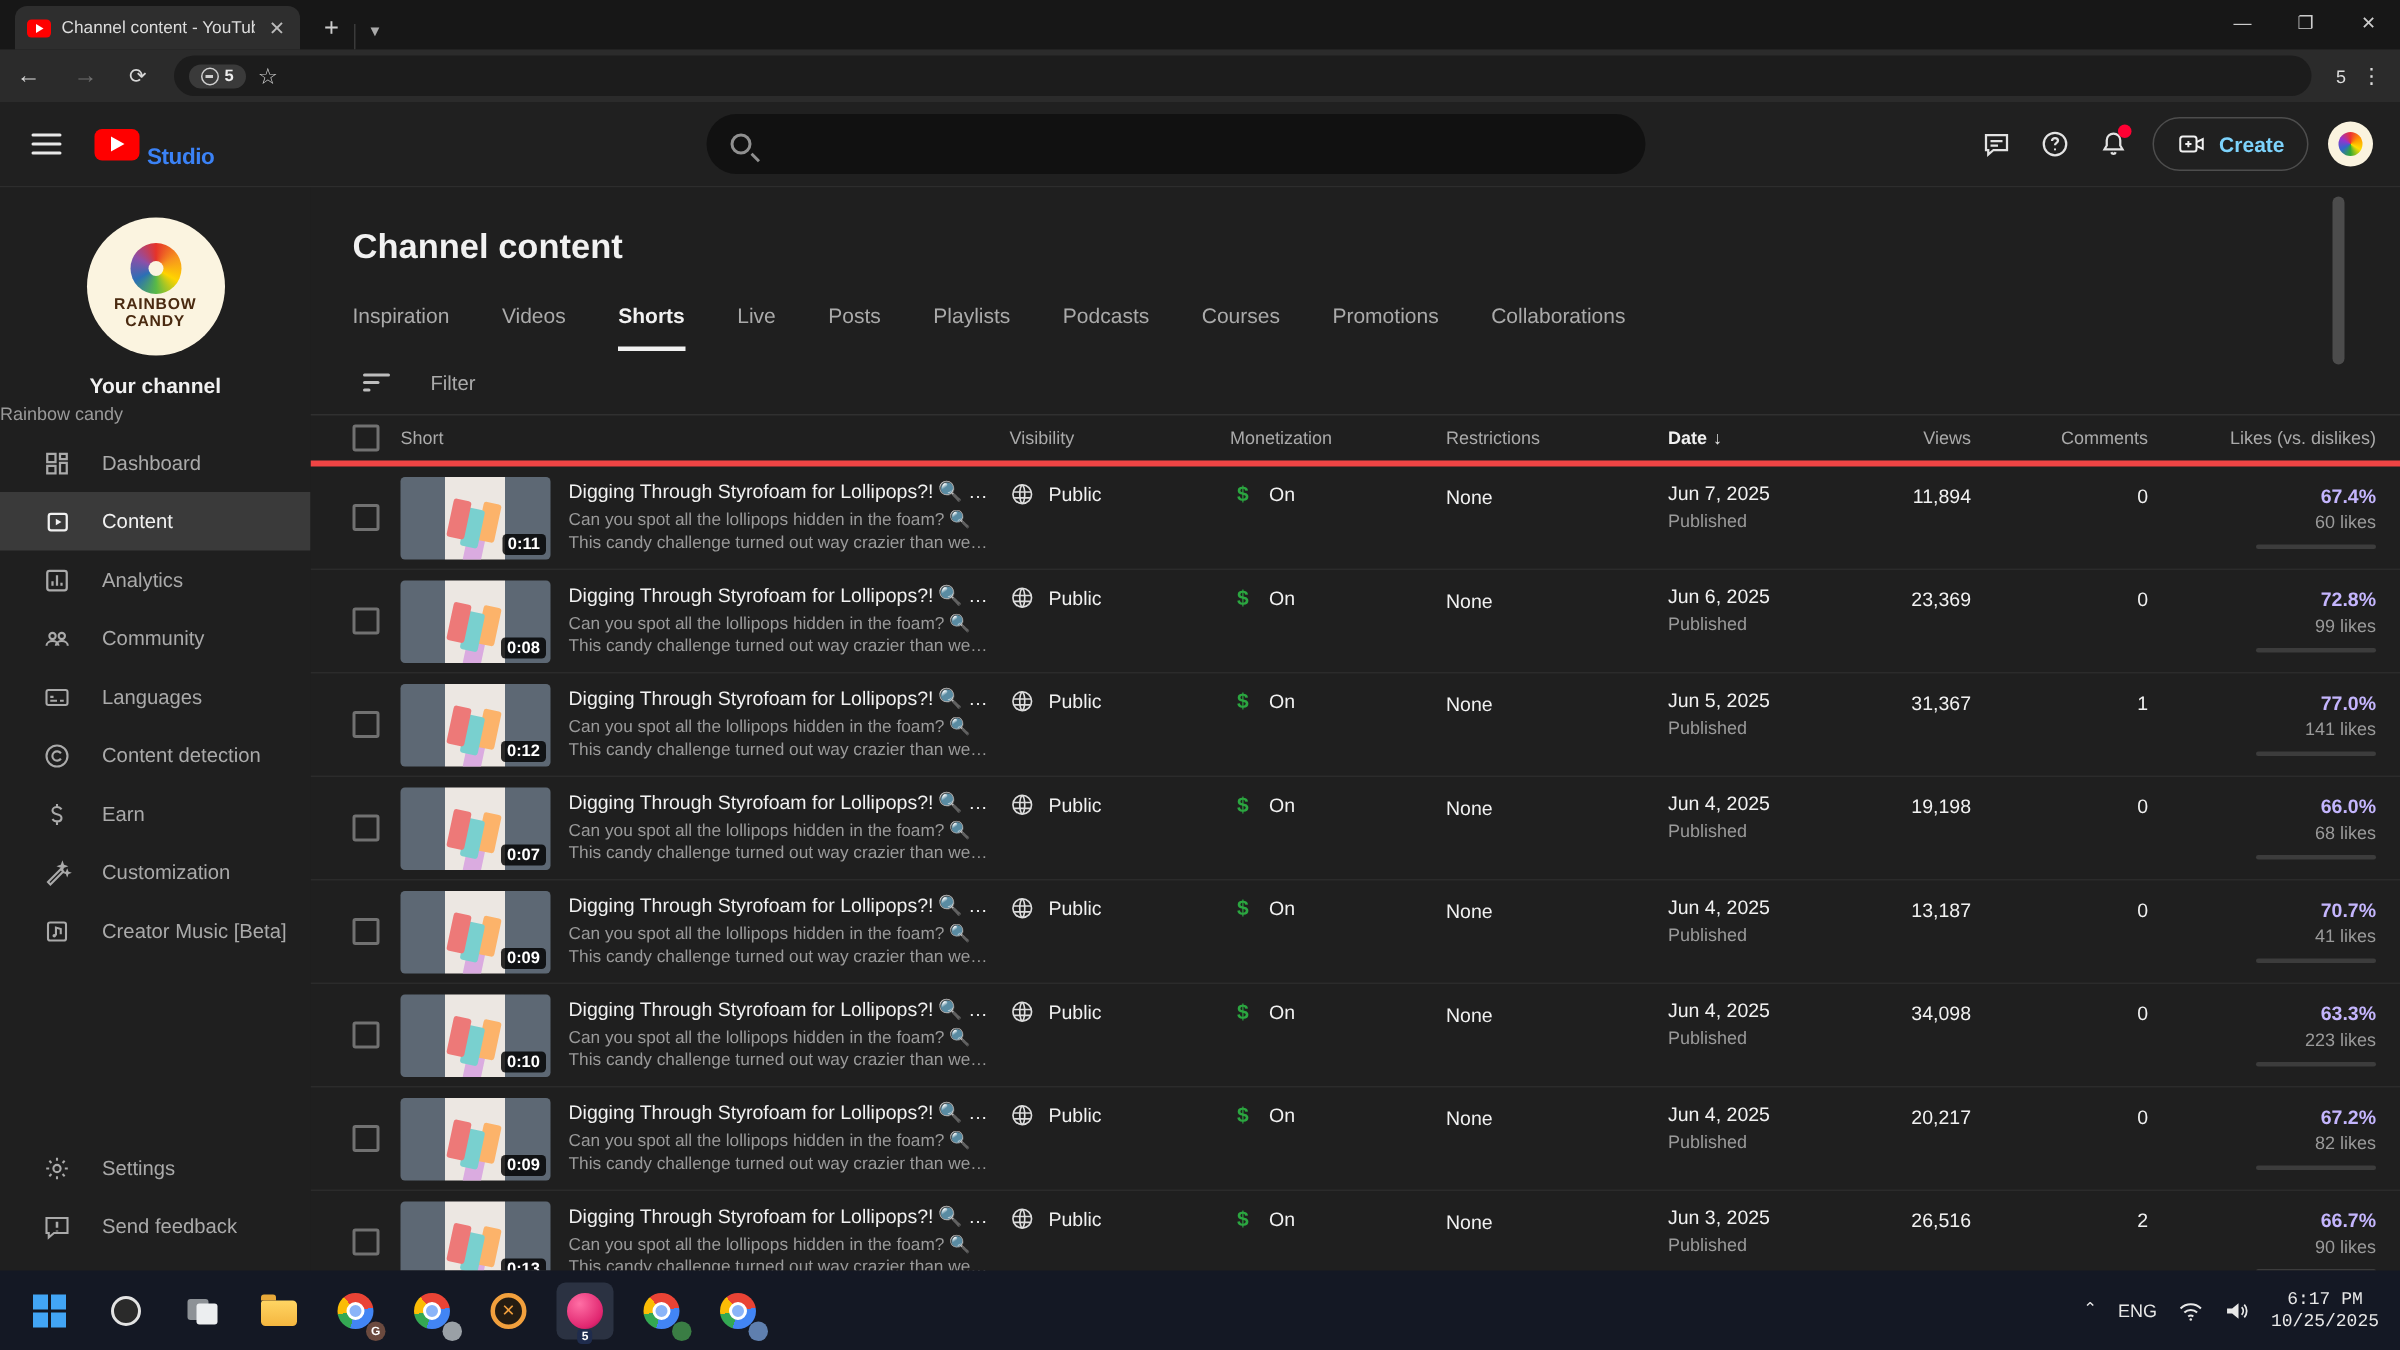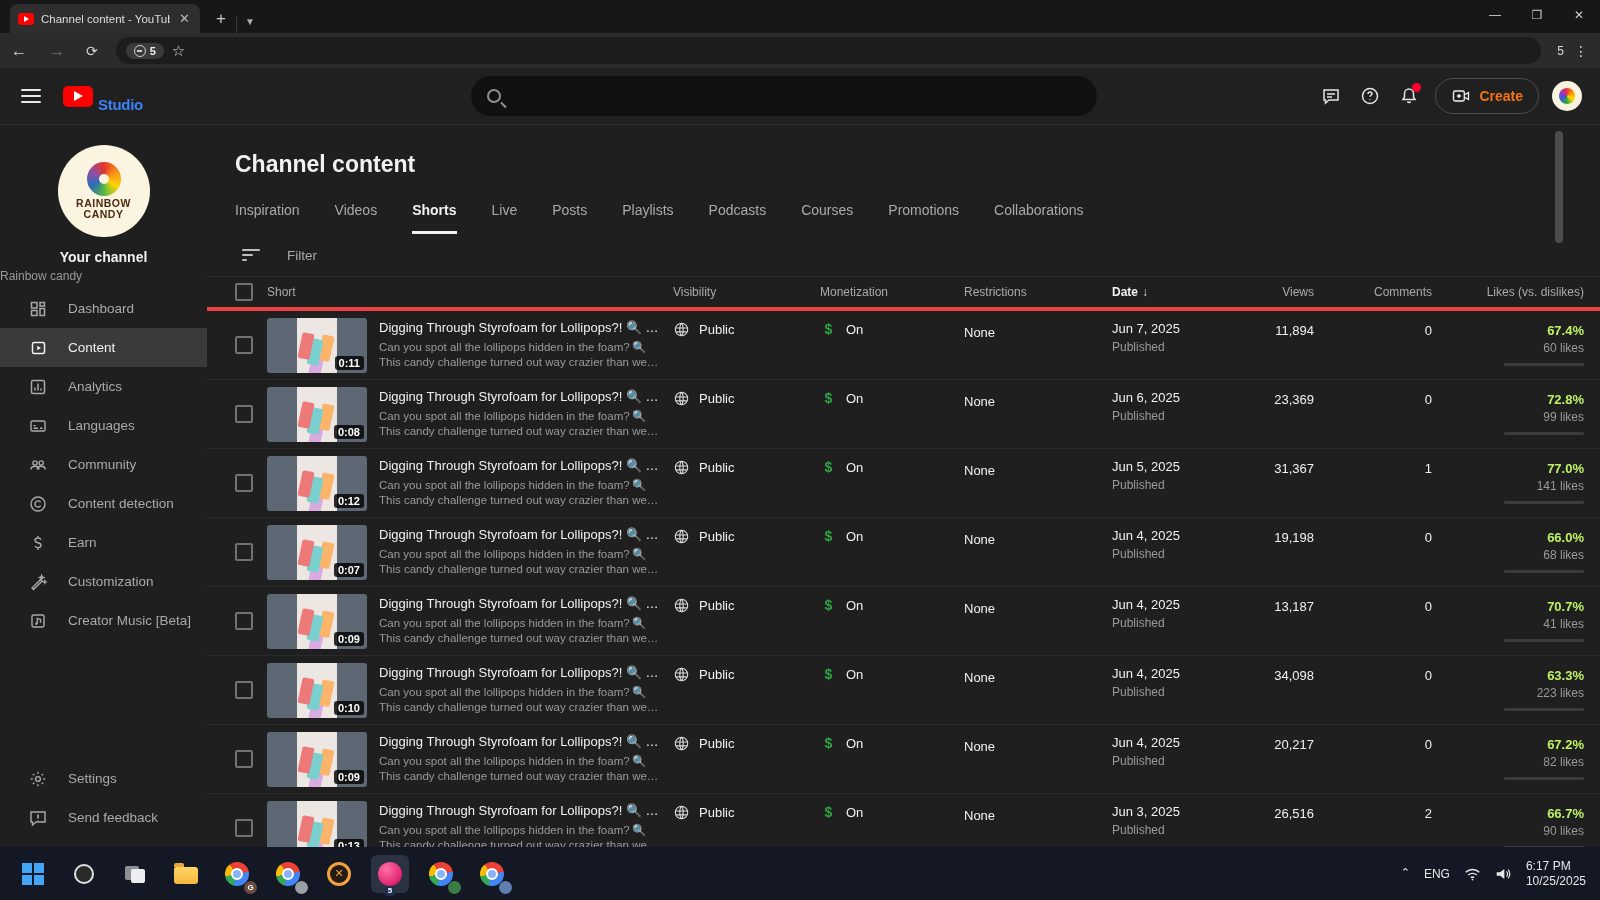--- a/index.html
+++ b/index.html
@@ -40,21 +40,21 @@
   .yt-logo::after { content:""; position:absolute; left:11px; top:5.5px; border-left:9px solid #fff; border-top:5px solid transparent; border-bottom:5px solid transparent; }
   .brand { color:#3b82f6; font-size:15px; font-weight:700; letter-spacing:-.3px;margin-top:17px; }
   .search-wrap { position:absolute; left:471px; width:626px; height:40px; background:#111; border-radius:20px; display:flex; align-items:center; padding:0 16px; gap:12px; }
   .search-glyph { width:14px; height:14px; border:2px solid #909090; border-radius:50%; position:relative; flex:none; }
   .search-glyph::after { content:""; position:absolute; width:7px; height:2px; background:#909090; transform:rotate(45deg); left:11px; top:13px; }
   .search-input { flex:1; background:transparent; border:none; outline:none; color:#ddd; font-size:14px; font-family:"Liberation Sans","DejaVu Sans",sans-serif; }
   .search-input::placeholder { color:#8a8a8a; }
   .hdr-right { position:absolute; right:18px; display:flex; align-items:center; gap:13px; }
   .hdr-icon { width:26px; height:26px; display:flex; align-items:center; justify-content:center; color:#e3e3e3; position:relative; }
   .bell-dot { position:absolute; top:0; right:1px; width:9px; height:9px; background:#f03; border-radius:50%; }
-  .create-btn { display:flex; align-items:center; gap:8px; border:1px solid #4d4d4d; border-radius:18px; height:36px; padding:0 15px; color:#f97316; font-size:14px; font-weight:600; }
+  .create-btn { display:flex; align-items:center; gap:8px; border:1px solid #4d4d4d; border-radius:18px; height:36px; padding:0 15px; color:#7dd3fc; font-size:14px; font-weight:600; }
   .avatar-sm { width:30px; height:30px; border-radius:50%; background:#faf3df; display:flex; align-items:center; justify-content:center; }
   .avatar-sm i { width:16px; height:16px; border-radius:50%; background:conic-gradient(#e33,#f90,#fd0,#3a3,#36c,#93c,#e33); }
 
   
   .sidebar { position:absolute; top:125px; left:0; width:207px; height:722px; background:#1f1f1f; }
   .ch-avatar { width:92px; height:92px; border-radius:50%; background:#fbf4e0; margin:20px auto 12px; display:flex; flex-direction:column; align-items:center; justify-content:center; gap:2px; }
   .lolli { width:34px; height:34px; border-radius:50%; background:conic-gradient(#e5332a,#f7931e,#ffd400,#58b947,#2b6fb5,#8e4fa8,#e5332a); position:relative; }
   .lolli::after { content:""; position:absolute; inset:12px; background:#fbf4e0; border-radius:50%; }
   .logo-text { color:#4a2a10; font-weight:700; font-size:10.5px; letter-spacing:.5px; line-height:11px; text-align:center; }
   .your-channel { color:#f1f1f1; font-size:14px; font-weight:600; text-align:center; }
@@ -98,21 +98,21 @@
   .globe { width:17px; height:17px; flex:none; }
   .vis-text,.mon-text,.res-text { color:#f1f1f1; font-size:13px; font-weight:500; }
   .cell-mon { display:flex; align-items:center; gap:9px; padding-top:3px; }
   .dollar { color:#2ba640; font-size:14px; font-weight:700; width:17px; text-align:center; }
   .cell-res { padding-top:5px; }
   .cell-date { padding-top:3px; }
   .d-date { color:#f1f1f1; font-size:13px; font-weight:500; }
   .d-status { color:#9a9a9a; font-size:12px; margin-top:4px; }
   .cell-num { justify-self:end; text-align:right; color:#f1f1f1; font-size:13px; font-weight:500; padding-top:5px; }
   .cell-likes { justify-self:end; display:flex; flex-direction:column; align-items:flex-end; padding-top:5px; }
-  .lk-pct { color:#bef264; font-size:13px; font-weight:700; }
+  .lk-pct { color:#c4b5fd; font-size:13px; font-weight:700; }
   .lk-count { color:#9a9a9a; font-size:12px; margin-top:3px; }
   .lk-bar { width:80px; height:3px; background:#3c3c3c; border-radius:2px; margin-top:8px; overflow:hidden; }
   .lk-fill { height:100%; background:#8f8f8f; }
 
   .scroll-thumb { position:absolute; right:37px; top:6px; width:8px; height:112px; background:#4c4c4c; border-radius:4px; }
 
   
   .taskbar { position:absolute; left:0; top:847px; width:1600px; height:53px; background:#141824; display:flex; align-items:center; }
   .tb-icons { display:flex; align-items:center; gap:13px; margin-left:14px; }
   .tb-ic { width:38px; height:38px; display:flex; align-items:center; justify-content:center; position:relative; border-radius:6px; }
@@ -127,21 +127,21 @@
   .folder::before { content:""; position:absolute; top:-4px; left:0; width:10px; height:4px; background:#e8a93a; border-radius:2px 2px 0 0; }
   .chrome { width:24px; height:24px; border-radius:50%; background:conic-gradient(from -40deg,#ea4335 0 33%,#4285f4 33% 66%,#34a853 66% 83%,#fbbc05 83% 100%); position:relative; }
   .chrome::after { content:""; position:absolute; inset:6px; background:#8ab4f8; border:2px solid #fff; border-radius:50%; }
   .badge { position:absolute; right:-1px; bottom:-1px; width:13px; height:13px; border-radius:50%; font-size:8px; font-weight:700; color:#fff; display:flex; align-items:center; justify-content:center; z-index:2; }
   .xapp { width:24px; height:24px; border-radius:50%; border:3px solid #f2a03d; background:#241c12; color:#f2a03d; font-weight:700; font-size:11px; display:flex; align-items:center; justify-content:center; }
   .pinkapp { width:24px; height:24px; border-radius:50%; background:radial-gradient(circle at 35% 30%,#ff6fa5,#e0256f 70%,#7c1040); position:relative; }
   .pink-badge { position:absolute; left:50%; transform:translateX(-50%); bottom:-3px; background:#1f2c4d; color:#fff; font-size:8px; font-weight:700; border-radius:3px; padding:0 3px; line-height:10px; }
   .tray { margin-left:auto; display:flex; align-items:center; gap:14px; margin-right:14px; color:#e8e8e8; }
   .tray .chev { font-size:11px; transform:translateY(-1px); }
   .tray .lang { font-size:12px; font-weight:500; }
-  .clock { text-align:left; font-size:12px; line-height:15px; }
+  .clock { text-align:center; font-size:12px; line-height:15px;font-family:Liberation Mono, monospace; }
 </style>
 </head>
 <body>
 
 <div class="tabstrip">
   <div class="tab">
     <span class="tab-favicon"></span>
     <span class="tab-title">Channel content - YouTube Stu</span>
     <span class="tab-close">✕</span>
   </div>
@@ -245,35 +245,35 @@
           <svg viewBox="0 0 20 20" fill="none" stroke="currentColor" stroke-width="1.5">
             <rect x="3.5" y="3.5" width="13" height="13" rx="1.5"></rect>
             <path d="M7 13.5v-3M10 13.5V6.5M13 13.5v-2"></path>
           </svg>
         </span>
         <span class="nav-label">Analytics</span>
       </div>
       <div class="nav-item">
         <span class="nav-icon">
           <svg viewBox="0 0 20 20" fill="none" stroke="currentColor" stroke-width="1.4">
-            <rect x="3" y="5" width="14" height="10" rx="1.3"></rect>
-            <path d="M5.5 12.2h4.5M5.5 9.6h2.2M12 12.2h2.5"></path>
-          </svg>
-        </span>
-        <span class="nav-label">Languages</span>
-      </div>
-      <div class="nav-item">
-        <span class="nav-icon">
-          <svg viewBox="0 0 20 20" fill="none" stroke="currentColor" stroke-width="1.4">
             <circle cx="7" cy="8" r="2.1"></circle>
             <circle cx="13.2" cy="8" r="2.1"></circle>
             <path d="M3 14.5c0-2 2-3.2 4-3.2s4 1.2 4 3.2M9.2 14.5c0-2 2-3.2 4-3.2s4 1.2 4 3.2"></path>
           </svg>
         </span>
         <span class="nav-label">Community</span>
+      </div>
+      <div class="nav-item">
+        <span class="nav-icon">
+          <svg viewBox="0 0 20 20" fill="none" stroke="currentColor" stroke-width="1.4">
+            <rect x="3" y="5" width="14" height="10" rx="1.3"></rect>
+            <path d="M5.5 12.2h4.5M5.5 9.6h2.2M12 12.2h2.5"></path>
+          </svg>
+        </span>
+        <span class="nav-label">Languages</span>
       </div>
       <div class="nav-item">
         <span class="nav-icon">
           <svg viewBox="0 0 20 20" fill="none" stroke="currentColor" stroke-width="1.4">
             <circle cx="10" cy="10" r="7"></circle>
             <path d="M12.6 8.3a3.1 3.1 0 1 0 0 3.4"></path>
           </svg>
         </span>
         <span class="nav-label">Content detection</span>
       </div>

